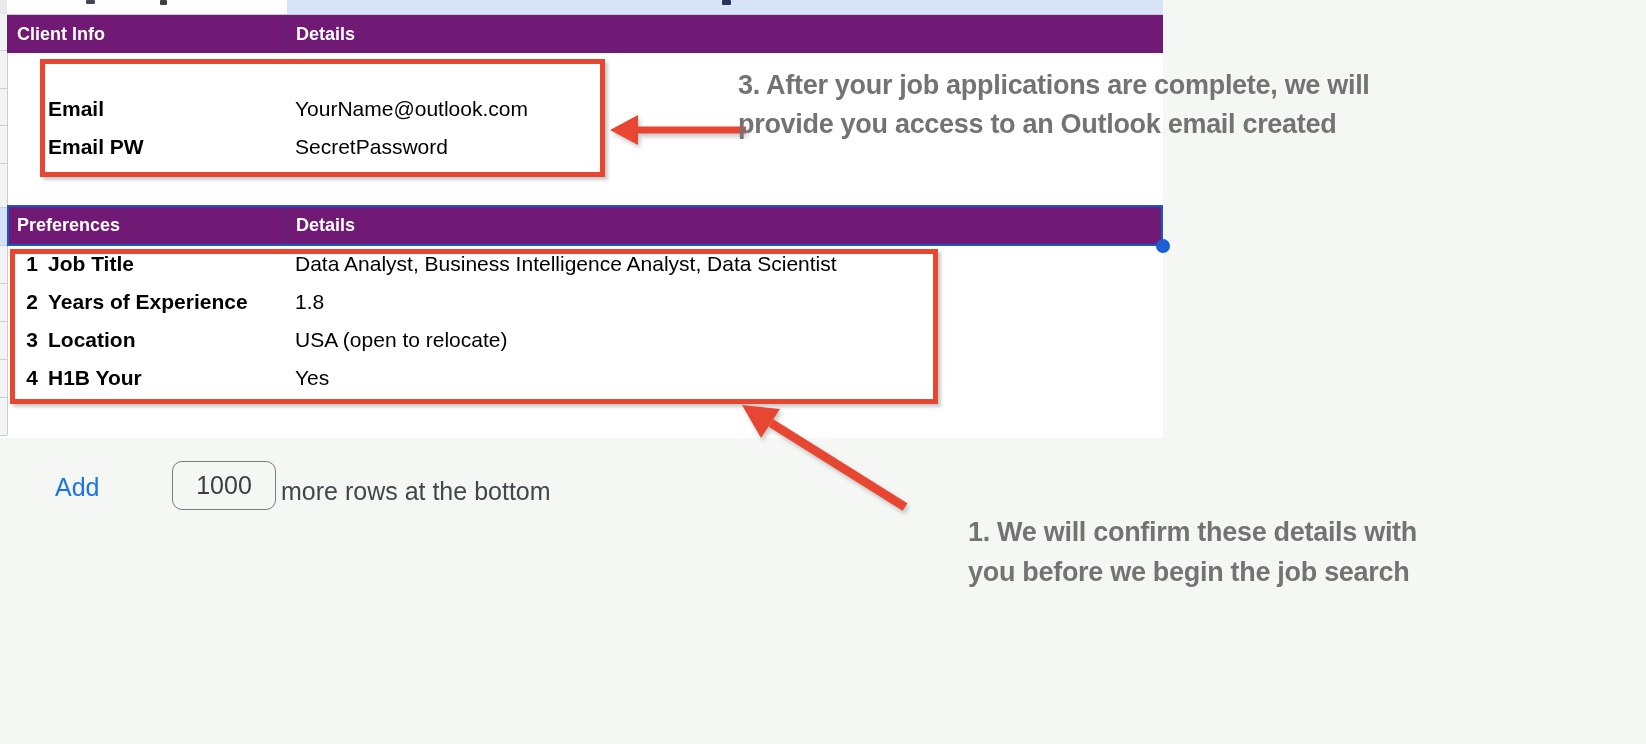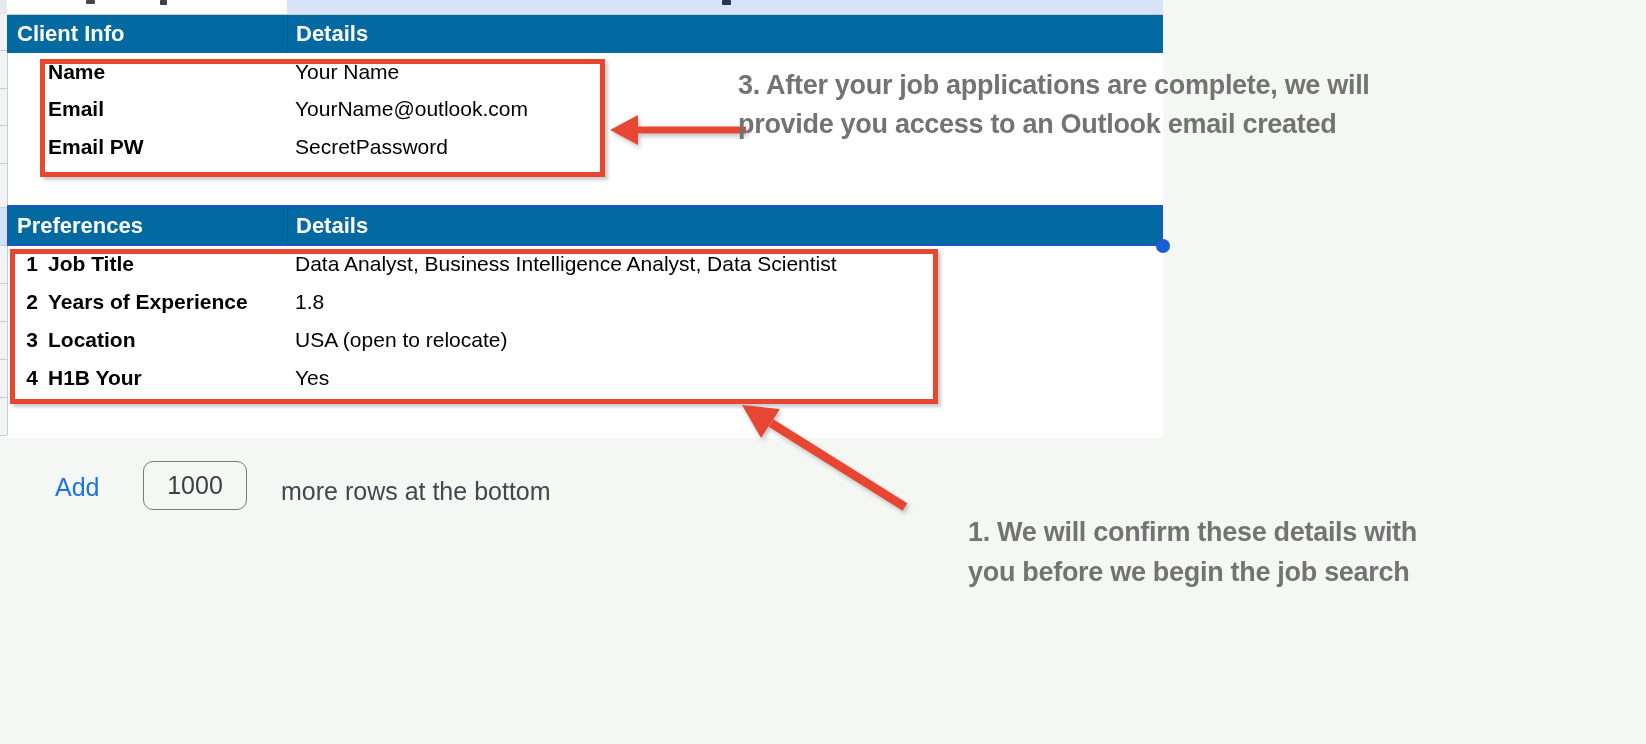--- a/index.html
+++ b/index.html
@@ -17,21 +17,21 @@
   .tr-corner{position:absolute;left:0;top:0;width:7px;height:14px;background:#e7e9ec;border-right:1px solid #c9cdd1;}
   .tr-cell-a{position:absolute;left:7px;top:0;width:36px;height:14px;background:#fff;border-right:1px solid #d7dadd;}
   .tr-cell-b{position:absolute;left:43px;top:0;width:244px;height:14px;background:#fff;border-right:1px solid #d7dadd;}
   .tr-blue{position:absolute;left:287px;top:0;width:876px;height:14px;background:#d9e3f8;}
   .frag{position:absolute;border-radius:1px;}
   
   .rowhead{position:absolute;left:0;top:14px;width:7px;height:421px;background:#f1f3f4;border-right:1px solid #c9cdd1;}
   .rowhead .rh{box-sizing:border-box;width:7px;background:#f1f3f4;border-bottom:1px solid #c9cdd1;}
   .rowhead .rh.sel{background:#d3e1fb;}
   
-  .band{position:absolute;left:7px;width:1156px;height:38px;background:#0369a1;color:#fff;font-weight:bold;font-size:22px;line-height:38px;}
+  .band{position:absolute;left:7px;width:1156px;height:38px;background:#701a75;color:#fff;font-weight:bold;font-size:18px;line-height:38px;}
   .band .c1{position:absolute;left:10px;top:0;}
   .band .c2{position:absolute;left:289px;top:0;}
   .band .divider{position:absolute;left:280px;top:0;width:1px;height:100%;background:rgba(30,70,160,.35);}
   .band1{top:15px;}
   
   .sel-outline{position:absolute;left:7px;top:205px;width:1156px;height:41px;box-sizing:border-box;border:2px solid #1b57c8;}
   .band2{top:207px;height:37px;line-height:37px;}
   .fill-handle{position:absolute;left:1156px;top:239px;width:14px;height:14px;border-radius:50%;background:#1b5fd3;}
   
   .srow{position:absolute;left:7px;width:1156px;height:38px;line-height:38px;font-size:21px;color:#000;}
@@ -45,21 +45,21 @@
   
   .note{position:absolute;z-index:7;color:#737373;font-weight:bold;letter-spacing:-0.3px;font-size:27px;white-space:nowrap;}
   .note .ln{height:39px;line-height:39px;}
   .note3{left:738px;top:66px;}
   .note1{left:928px;top:512px;}
   .note1 .ln{height:40px;line-height:40px;margin-left:40px;}
   
   .arrows{position:absolute;left:0;top:0;width:1646px;height:744px;z-index:6;pointer-events:none;}
   
   .add-btn{position:absolute;left:55px;top:473px;font-size:25px;font-weight:500;color:#1a73e8;cursor:pointer;}
-  .rows-input{position:absolute;left:143px;top:461px;width:104px;height:49px;box-sizing:border-box;
+  .rows-input{position:absolute;left:172px;top:461px;width:104px;height:49px;box-sizing:border-box;
     border:1.5px solid #767b80;border-radius:10px;background:transparent;
     font-family:"Liberation Sans","DejaVu Sans",sans-serif;font-size:25px;color:#3b4043;text-align:center;}
   .rows-suffix{position:absolute;left:281px;top:477px;font-size:25px;color:#41474b;}
 </style>
 </head>
 <body>
 
 <div class="stage">
 
   <div class="sheet">
@@ -87,24 +87,20 @@
       <div class="rh" style="height:38px"></div>
       <div class="rh" style="height:38px"></div>
     </div>
 
     <div class="band band1">
       <div class="divider"></div>
       <span class="c1">Client Info</span>
       <span class="c2">Details</span>
     </div>
 
-    <div class="srow" style="top:53px">
-      <span class="lbl">Name</span>
-      <span class="val">Your Name</span>
-    </div>
     <div class="srow" style="top:90px">
       <span class="lbl">Email</span>
       <span class="val">YourName@outlook.com</span>
     </div>
     <div class="srow" style="top:128px">
       <span class="lbl">Email PW</span>
       <span class="val">SecretPassword</span>
     </div>
 
     <div class="band band2">

